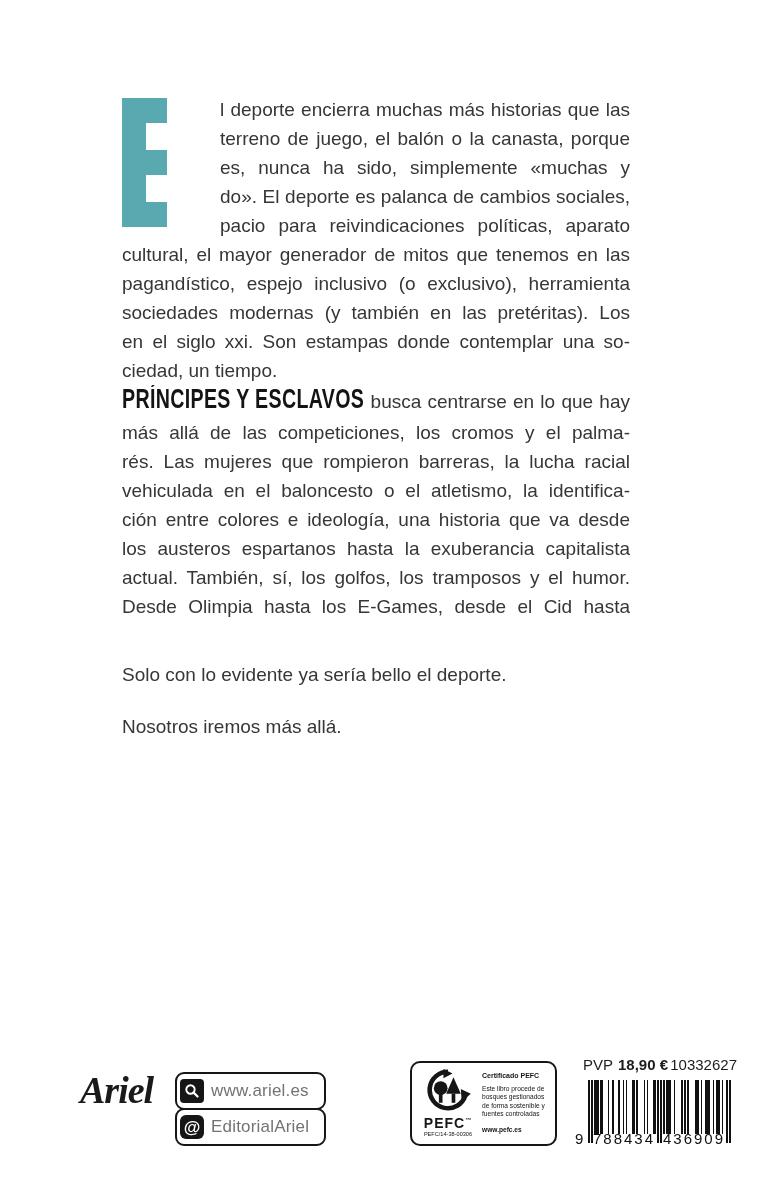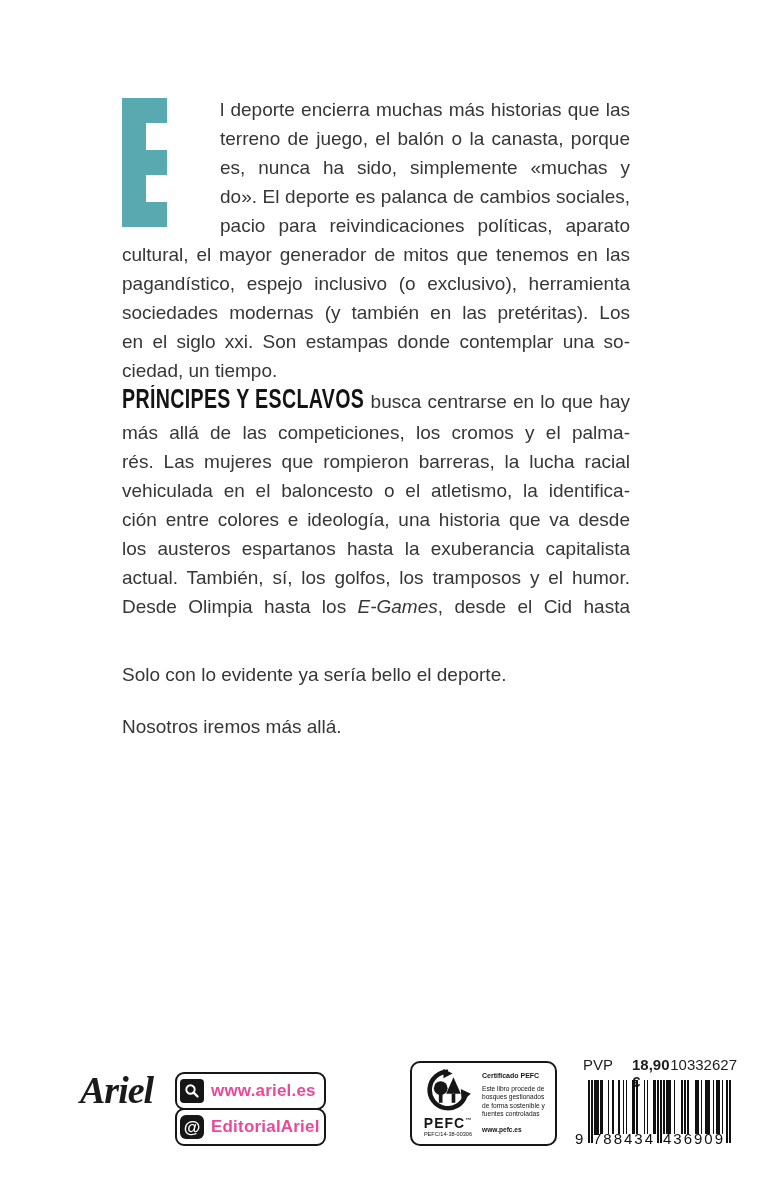--- a/index.html
+++ b/index.html
@@ -17,21 +17,21 @@
   .line:not(.last)::after{content:"";display:inline-block;width:100%;height:0;vertical-align:top;}
   .title-line{height:33px;line-height:33px;}
   .p2{margin-top:0;}
   .p3{margin-top:39px;}
   .p4{margin-top:23px;}
   .solo{height:29px;text-align:left;}
   .display-title{
     display:inline-block;font-weight:800;font-size:28px;line-height:1;
     transform-origin:left center;color:#141414;letter-spacing:.5px;white-space:nowrap;
   }
-  .egames{font-style:italic;}
+  .egames{}
   
   .dropcap{position:absolute;left:0;top:3px;width:45px;height:129px;background:#58A9B0;}
   .dc-notch{position:absolute;left:24px;width:21px;height:27px;background:#ffffff;}
   .dc-n1{top:25px;}
   .dc-n2{top:77px;}
   
   .ariel-logo{
     position:absolute;left:80px;top:1068px;
     font-family:"Liberation Serif",serif;font-style:italic;font-weight:bold;
     font-size:38px;color:#1a1a1a;letter-spacing:-1px;
@@ -42,42 +42,42 @@
     display:flex;align-items:center;gap:7px;padding:2px 3px;box-sizing:content-box;
   }
   .badge-web{top:1072px;}
   .badge-social{top:1108px;}
   .badge-ic{
     width:24px;height:24px;background:#161616;flex:0 0 auto;
     display:flex;align-items:center;justify-content:center;color:#fff;
   }
   .badge-ic.sq{border-radius:4px;}
   .badge-ic.rd{border-radius:6px;font-size:17px;font-weight:bold;line-height:1;}
-  .badge-label{font-size:17px;color:#ec4899;letter-spacing:.2px;font-weight:bold;}
+  .badge-label{font-size:17px;color:#737373;letter-spacing:.2px;}
   
   .pefc-box{
     position:absolute;left:410px;top:1061px;width:147px;height:85px;
     border:2px solid #161616;border-radius:10px;background:#fff;
     display:flex;padding:6px 5px 4px 7px;box-sizing:border-box;color:#161616;
   }
   .pefc-left{width:58px;flex:0 0 auto;text-align:center;}
   .pefc-wordmark{font-weight:bold;font-size:14px;letter-spacing:1px;line-height:1;margin-top:1px;}
   .pefc-wordmark sup{font-size:6px;}
   .pefc-code{font-size:5.6px;line-height:1;margin-top:2px;white-space:nowrap;}
   .pefc-right{flex:1;padding-left:5px;padding-top:3px;}
   .pefc-title{font-size:7px;font-weight:bold;margin:0 0 6px 0;}
   .pefc-desc{font-size:6.6px;line-height:8.4px;margin:0 0 7px 0;}
   .pefc-site{font-size:6.6px;font-weight:bold;margin:0;}
   
   .price-row{
     position:absolute;left:583px;top:1056px;width:154px;height:20px;
     display:flex;justify-content:space-between;align-items:baseline;
     font-size:15px;color:#1d1d1d;
   }
-  .price-group{display:flex;gap:19px;align-items:baseline;}
+  .price-group{display:flex;gap:5px;align-items:baseline;}
   .price-value{font-weight:bold;}
   .barcode{position:absolute;left:588px;top:1080px;width:143px;height:78px;}
   .bc-bars{position:absolute;left:0;top:0;width:143px;height:64px;}
   .bcbar{position:absolute;top:0;height:54px;background:#111;}
   .bcbar.guard{height:63px;}
   .ean-first{position:absolute;left:-13px;top:50px;font-size:15px;color:#111;}
   .ean-left{position:absolute;left:5px;top:50px;width:62px;text-align:center;font-size:15px;letter-spacing:2px;color:#111;}
   .ean-right{position:absolute;left:75px;top:50px;width:62px;text-align:center;font-size:15px;letter-spacing:2px;color:#111;}
 </style>
 </head>

